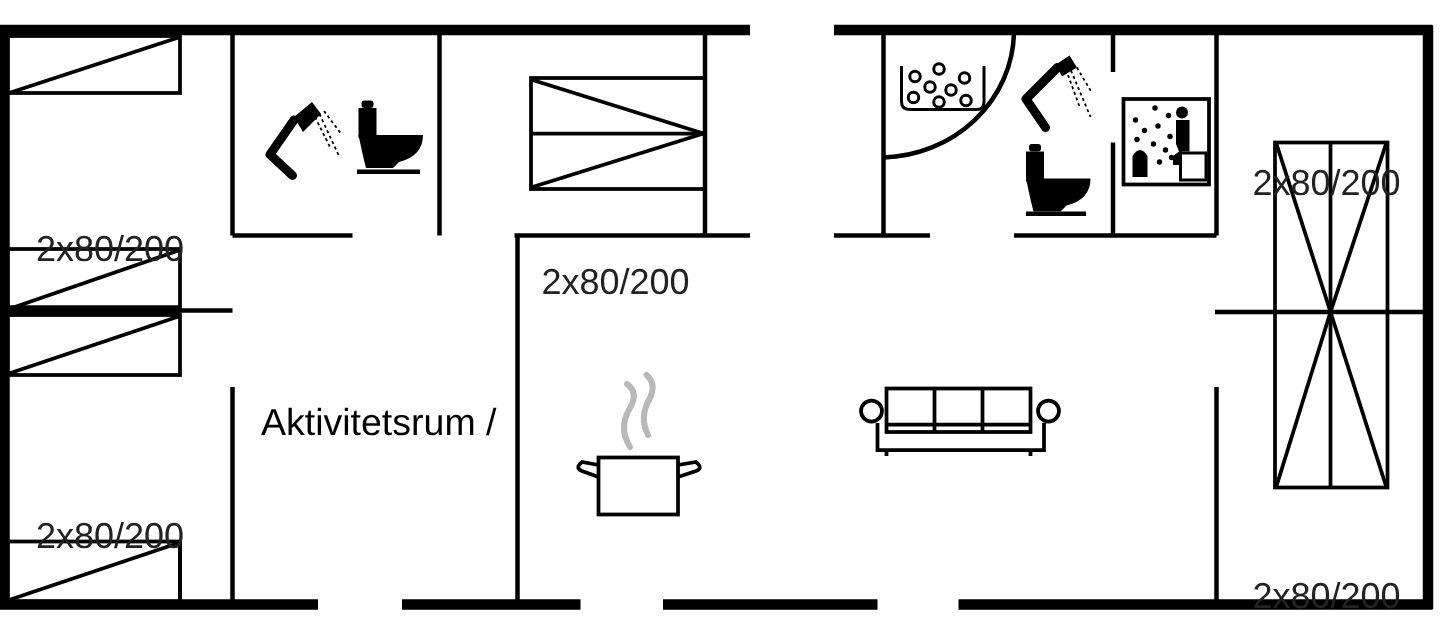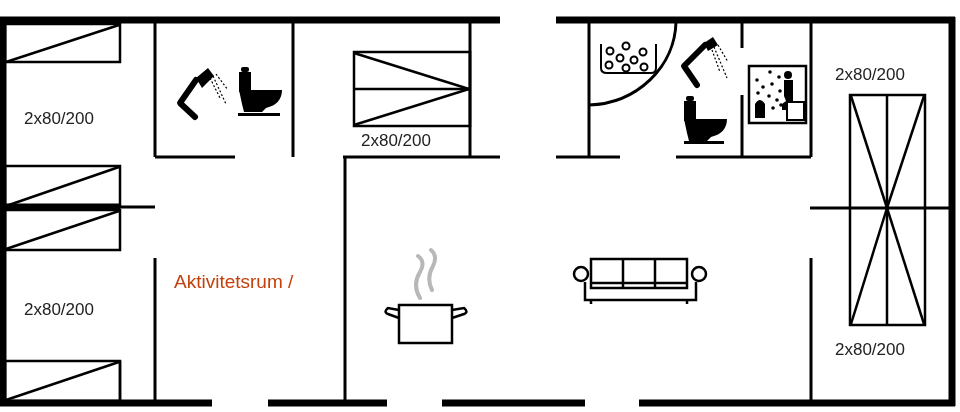--- a/index.html
+++ b/index.html
@@ -1,22 +1,22 @@
 <!DOCTYPE html>
 <html><head>
 <meta charset="utf-8">
 <style>
   html, body { margin: 0; padding: 0; background: #ffffff; }
   body { width: 960px; height: 412px; position: relative; overflow: hidden;
          font-family: "Liberation Sans", sans-serif; }
   #plan { position: absolute; left: 0; top: 0; }
   .label { position: absolute; font-family: "Liberation Sans", sans-serif;
-           font-size: 17px; color: #222222; white-space: nowrap; line-height: 22px; }
+           font-size: 24px; color: #222222; white-space: nowrap; line-height: 22px; margin-top: 48px; }
   .room-label { position: absolute; font-family: "Liberation Sans", sans-serif;
-           font-size: 19px; color: #c2410c; line-height: 24px; white-space: nowrap; }
+           font-size: 25px; color: #000000; line-height: 24px; white-space: nowrap; }
 </style>
 </head>
 <body>
 
 <svg id="plan" width="960" height="412" viewBox="0 0 960 412" xmlns="http://www.w3.org/2000/svg">
 
   <g stroke="#000" stroke-width="7" fill="none" stroke-linecap="butt">
     <line x1="0" y1="20" x2="500" y2="20"></line>
     <line x1="556" y1="20" x2="955" y2="20"></line>
     <line x1="3" y1="17" x2="3" y2="406"></line>

